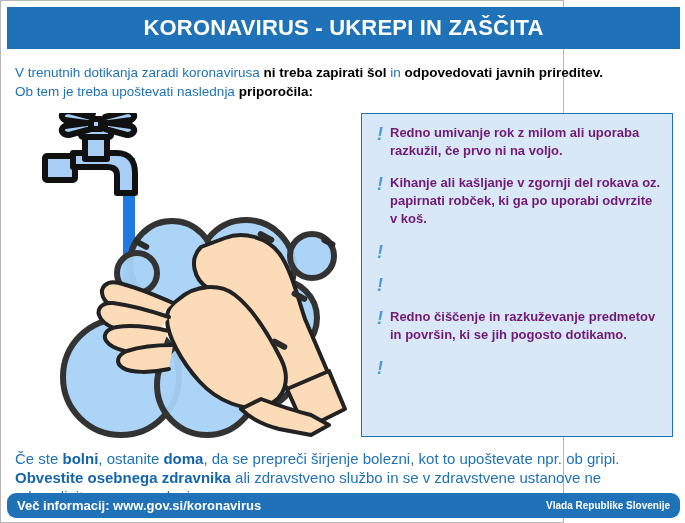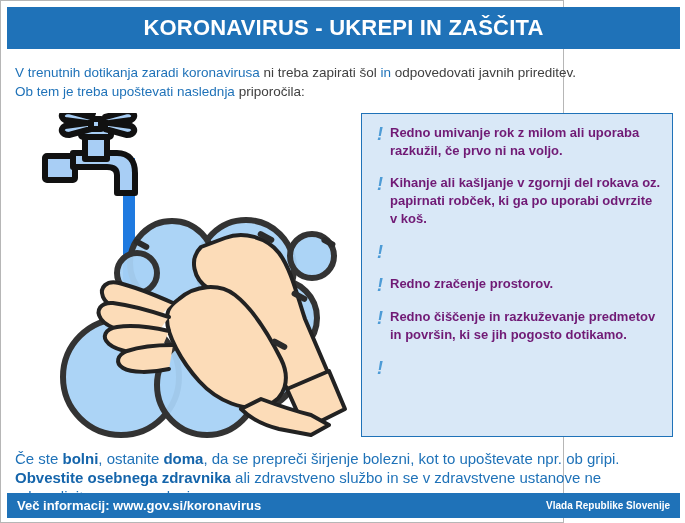--- a/index.html
+++ b/index.html
@@ -32,21 +32,21 @@
     white-space:nowrap;
   }
 
   
   .intro{
     position:absolute;left:14px;top:62px;width:660px;
     color:#1f72b8;
     font-size:13.5px;
     line-height:19px;
   }
-  .intro b{font-weight:normal;color:#404040;}
+  .intro b{font-weight:bold;color:#000000;}
 
   
   .art{
     position:absolute;left:28px;top:112px;width:320px;height:325px;
   }
   .art svg{display:block;}
 
   
   .panel{
     position:absolute;left:360px;top:112px;width:312px;height:324px;
@@ -92,20 +92,21 @@
   }
   .closing b{font-weight:bold;color:#1565ab;}
 
   
   .footer{
     position:absolute;left:6px;top:492px;width:673px;height:25px;
     background:#1f72b8;
     display:flex;align-items:center;
     padding:0 10px;
     box-sizing:border-box;
+    border-radius:9px;
   }
   .footer-left{
     color:#ffffff;font-size:13px;font-weight:bold;white-space:nowrap;
   }
   .footer-right{
     margin-left:auto;
     color:#ffffff;font-size:10px;font-weight:bold;white-space:nowrap;text-align:center;
   }
 </style>
 </head>
@@ -220,21 +221,20 @@
       </li>
       <li class="rec-item">
         <span class="rec-bullet">!</span>
         <span class="rec-text">Kihanje ali kašljanje v zgornji del rokava oz. papirnati robček, ki ga po uporabi odvrzite v koš.</span>
       </li>
       <li class="rec-item">
         <span class="rec-bullet">!</span>
       </li>
       <li class="rec-item">
         <span class="rec-bullet">!</span>
-        <span class="rec-text">Redno zračenje prostorov.</span>
       </li>
       <li class="rec-item">
         <span class="rec-bullet">!</span>
         <span class="rec-text">Redno čiščenje in razkuževanje predmetov in površin, ki se jih pogosto dotikamo.</span>
       </li>
       <li class="rec-item">
         <span class="rec-bullet">!</span>
       </li>
     </ul>
   </div>

